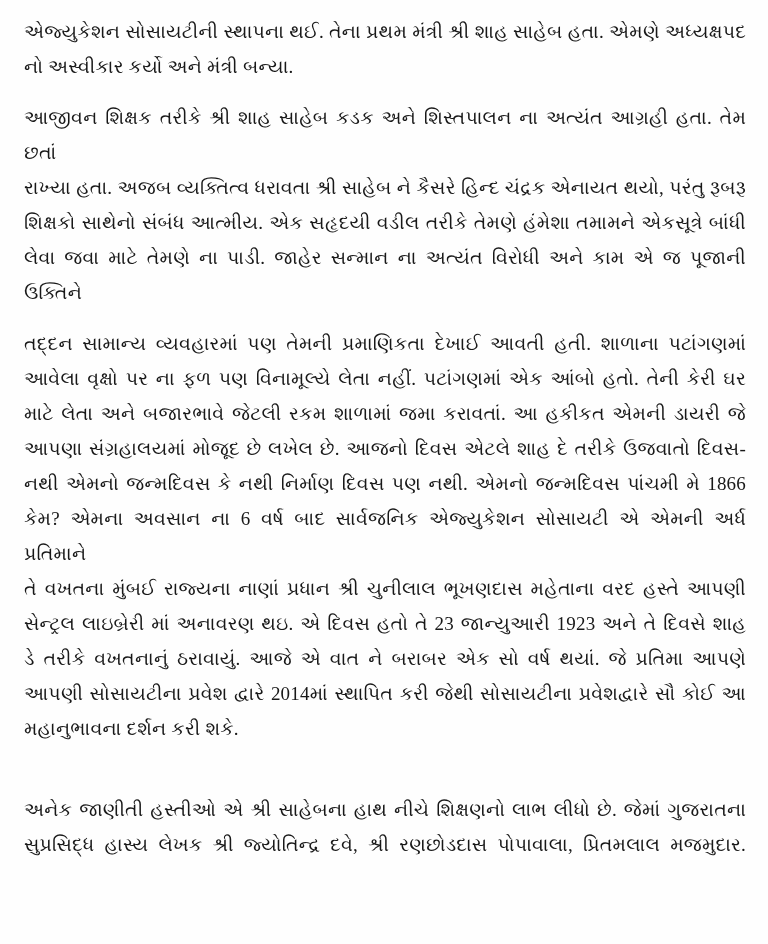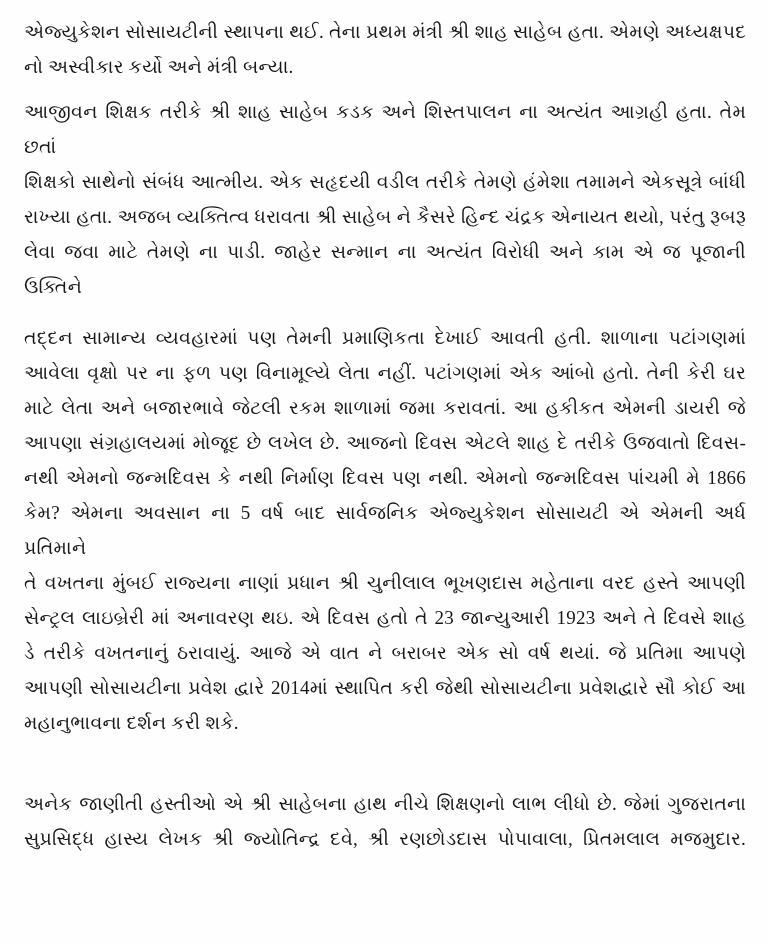--- a/index.html
+++ b/index.html
@@ -17,21 +17,21 @@
     box-sizing: border-box;
     width: 768px;
     height: 660px;
     padding: 14px 22px 0 24px;
     color: #181818;
   }
   .para {
     margin: 0;
     padding: 0;
   }
-  .para + .para { margin-top: 10px; }
+  .para + .para { margin-top: 16px; }
   .para.p3 { margin-top: 16px; }
   .para.p4 { margin-top: 46px; }
   .line {
     font-size: 19px;
     line-height: 35px;
     white-space: normal;
     letter-spacing: 0.2px;
   }
   
   .line.jl {
@@ -48,32 +48,32 @@
 
 <div class="page">
 
   <div class="para p1">
     <div class="line jl">એજ્યુકેશન સોસાયટીની સ્થાપના થઈ. તેના પ્રથમ મંત્રી શ્રી શાહ સાહેબ હતા. એમણે અધ્યક્ષપદ</div>
     <div class="line last">નો અસ્વીકાર કર્યો અને મંત્રી બન્યા.</div>
   </div>
 
   <div class="para p2">
     <div class="line jl">આજીવન શિક્ષક તરીકે શ્રી શાહ સાહેબ કડક અને શિસ્તપાલન ના અત્યંત આગ્રહી હતા. તેમ છતાં</div>
+    <div class="line jl">રાખ્યા હતા. અજબ વ્યક્તિત્વ ધરાવતા શ્રી સાહેબ ને કૈસરે હિન્દ ચંદ્રક એનાયત થયો, પરંતુ રૂબરૂ</div>
     <div class="line jl">શિક્ષકો સાથેનો સંબંધ આત્મીય. એક સહૃદયી વડીલ તરીકે તેમણે હંમેશા તમામને એકસૂત્રે બાંધી</div>
-    <div class="line jl">રાખ્યા હતા. અજબ વ્યક્તિત્વ ધરાવતા શ્રી સાહેબ ને કૈસરે હિન્દ ચંદ્રક એનાયત થયો, પરંતુ રૂબરૂ</div>
     <div class="line jl">લેવા જવા માટે તેમણે ના પાડી. જાહેર સન્માન ના અત્યંત વિરોધી અને કામ એ જ પૂજાની ઉક્તિને</div>
   </div>
 
   <div class="para p3">
     <div class="line jl">તદ્દન સામાન્ય વ્યવહારમાં પણ તેમની પ્રમાણિકતા દેખાઈ આવતી હતી. શાળાના પટાંગણમાં</div>
     <div class="line jl">આવેલા વૃક્ષો પર ના ફળ પણ વિનામૂલ્યે લેતા નહીં. પટાંગણમાં એક આંબો હતો. તેની કેરી ઘર</div>
     <div class="line jl">માટે લેતા અને બજારભાવે જેટલી રકમ શાળામાં જમા કરાવતાં. આ હકીકત એમની ડાયરી જે</div>
     <div class="line jl">આપણા સંગ્રહાલયમાં મોજૂદ છે લખેલ છે. આજનો દિવસ એટલે શાહ દે તરીકે ઉજવાતો દિવસ-</div>
     <div class="line jl">નથી એમનો જન્મદિવસ કે નથી નિર્માણ દિવસ પણ નથી. એમનો જન્મદિવસ પાંચમી મે 1866</div>
-    <div class="line jl">કેમ? એમના અવસાન ના 5 વર્ષ બાદ સાર્વજનિક એજ્યુકેશન સોસાયટી એ એમની અર્ધ પ્રતિમાને</div>
+    <div class="line jl">કેમ? એમના અવસાન ના 6 વર્ષ બાદ સાર્વજનિક એજ્યુકેશન સોસાયટી એ એમની અર્ધ પ્રતિમાને</div>
     <div class="line jl">તે વખતના મુંબઈ રાજ્યના નાણાં પ્રધાન શ્રી ચુનીલાલ ભૂખણદાસ મહેતાના વરદ હસ્તે આપણી</div>
     <div class="line jl">સેન્ટ્રલ લાઇબ્રેરી માં અનાવરણ થઇ. એ દિવસ હતો તે 23 જાન્યુઆરી 1923 અને તે દિવસે શાહ</div>
     <div class="line jl">ડે તરીકે વખતનાનું ઠરાવાયું. આજે એ વાત ને બરાબર એક સો વર્ષ થયાં. જે પ્રતિમા આપણે</div>
     <div class="line jl">આપણી સોસાયટીના પ્રવેશ દ્વારે 2014માં સ્થાપિત કરી જેથી સોસાયટીના પ્રવેશદ્વારે સૌ કોઈ આ</div>
     <div class="line last">મહાનુભાવના દર્શન કરી શકે.</div>
   </div>
 
   <div class="para p4">
     <div class="line jl">અનેક જાણીતી હસ્તીઓ એ શ્રી સાહેબના હાથ નીચે શિક્ષણનો લાભ લીધો છે. જેમાં ગુજરાતના</div>
     <div class="line jl">સુપ્રસિદ્ધ હાસ્ય લેખક શ્રી જ્યોતિન્દ્ર દવે, શ્રી રણછોડદાસ પોપાવાલા, પ્રિતમલાલ મજમુદાર.</div>

